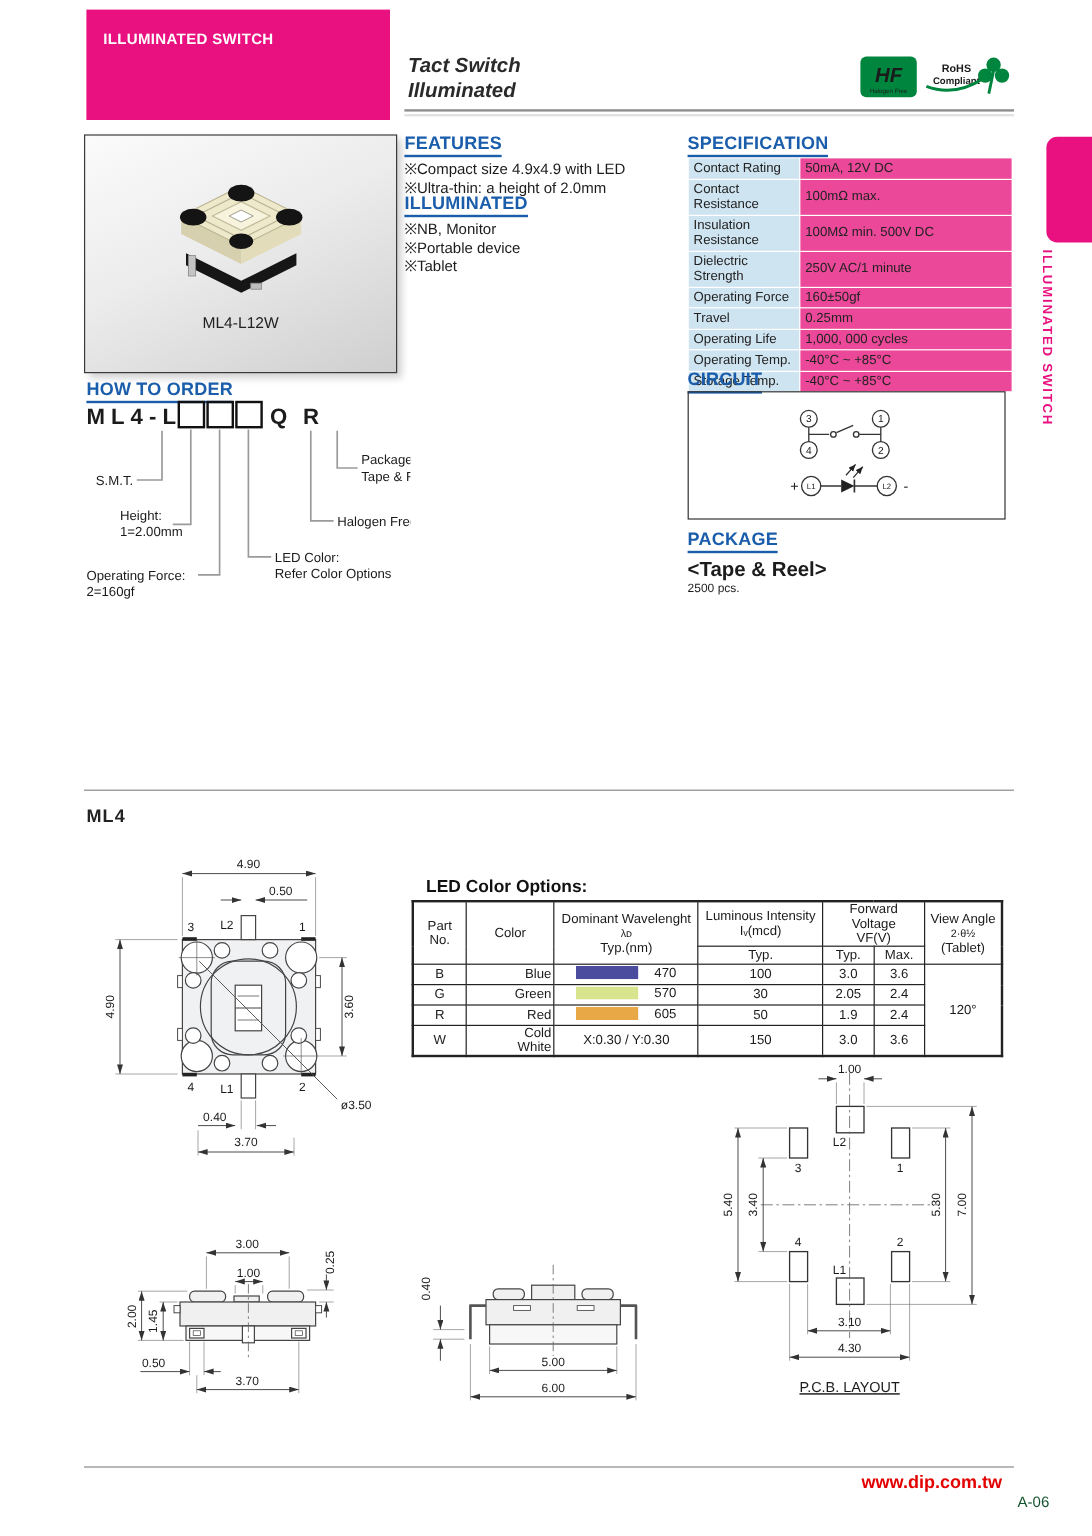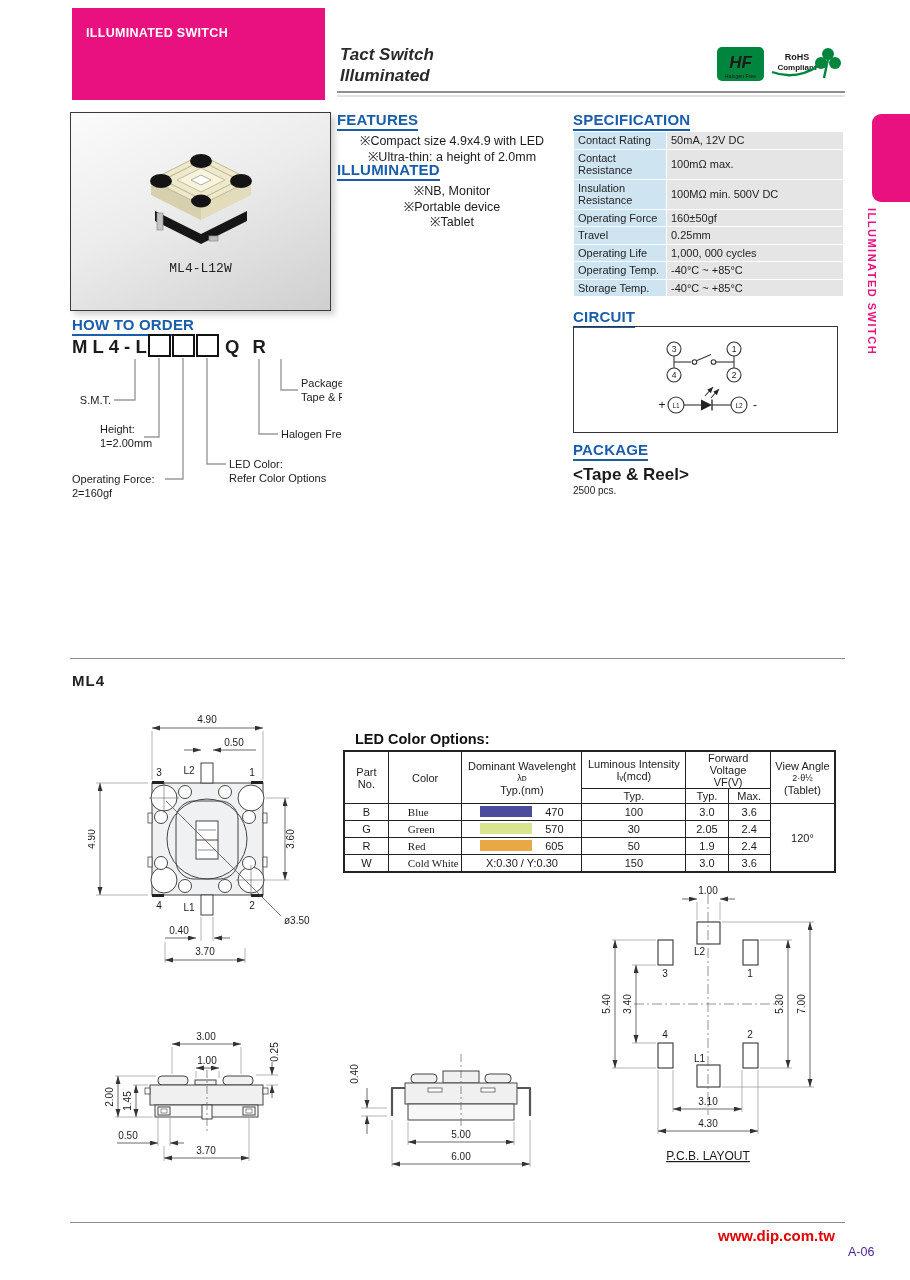--- a/index.html
+++ b/index.html
@@ -1,53 +1,53 @@
 <!DOCTYPE html>
 <html><head>
 <meta charset="utf-8">
 <style>
   html,body{margin:0;padding:0;background:#fff;}
   .page{position:relative;width:910px;height:1280px;background:#fff;overflow:hidden;
         font-family:"Liberation Sans",sans-serif;color:#1c1c1c;}
   .abs{position:absolute;}
   .sech{color:#1a5dab;font-weight:bold;font-size:15px;letter-spacing:.2px;
         border-bottom:2px solid #1a5dab;display:inline-block;padding-bottom:1px;line-height:16px;}
-  .items{font-size:12.5px;line-height:15.5px;margin-top:3px;text-align:center;}
+  .items{font-size:12.5px;line-height:15.5px;margin-top:3px;}
   .brand{background:#e8117f;color:#fff;padding:18px 0 0 14px;}
   .brand .cat{font-size:12.5px;font-weight:bold;letter-spacing:.3px;}
   .brand .ml4{font-family:"DejaVu Serif","Liberation Serif",serif;font-size:31px;font-weight:bold;}
   .brand .ser{font-size:13.5px;font-weight:bold;margin-left:6px;}
   .subtitle{font-size:17px;font-weight:bold;font-style:italic;line-height:21px;color:#2a2a2a;}
   .rule2{height:2px;border-top:2px solid #8f8f8f;border-bottom:2px solid #e2e2e2;background:#fff;}
   .photobox{border:1px solid #3a3a3a;background:linear-gradient(155deg,#fbfbfb 0%,#ececec 45%,#cfcfcf 100%);
             box-shadow:4px 4px 6px rgba(0,0,0,.18);}
-  .photocap{text-align:center;font-size:13px;color:#222;font-family:Liberation Mono, monospace;}
+  .photocap{text-align:center;font-size:13px;color:#222;}
   .sidetab{background:#e8117f;border-radius:9px 0 0 9px;}
   .sidetext{writing-mode:vertical-rl;color:#e8117f;font-weight:bold;font-size:11px;letter-spacing:1.5px;}
   table.spec{border-spacing:1px;font-size:11px;color:#222;}
   table.spec td{padding:2px 4px;vertical-align:middle;line-height:12.5px;}
   table.spec td.k{background:#cfe4f1;width:84px;}
-  table.spec td.v{background:#e5e5e5;width:168px;}
+  table.spec td.v{background:#ec4899;width:168px;}
   .circuitbox{border:1px solid #333;}
   .pkg1{font-size:17px;font-weight:bold;}
   .pkg2{font-size:10px;}
   .hr1{height:1px;background:#8a8a8a;}
   .ml4title{font-size:15px;font-weight:bold;letter-spacing:1px;color:#222;}
   .ledtitle{font-size:14.5px;font-weight:bold;color:#111;}
   table.led{border-collapse:collapse;table-layout:fixed;width:493px;font-size:11px;text-align:center;
             border:2px solid #222;color:#1b1b1b;}
   table.led th,table.led td{border:1px solid #222;font-weight:normal;padding:0 2px;line-height:12px;}
   table.led tr.h1 th{height:26px;}
   table.led tr.h2 th{height:14px;}
   table.led td{height:16px;}
   table.led .sm{font-size:9px;}
-  table.led .cl{text-align:left;padding-left:19px;font-family:Liberation Serif, serif;}
-  .swwrap{display:inline-flex;gap:13px;}
+  table.led .cl{text-align:right;padding-left:19px;}
+  .swwrap{display:inline-flex;align-items:center;gap:13px;}
   .footer-url{color:#e30000;font-weight:bold;font-size:15px;}
-  .footer-page{color:#4c1d95;font-size:12.5px;}
+  .footer-page{color:#14532d;font-size:12.5px;}
   svg text{font-family:"Liberation Sans",sans-serif;fill:#1b1b1b;}
   svg .dtx{font-size:10px;}
   svg .ext{stroke:#777;stroke-width:.55;}
   svg .dim{stroke:#444;stroke-width:.8;}
 </style>
 </head>
 <body>
 
 <div class="page">
 
@@ -128,20 +128,24 @@
             <td class="k">Contact Rating</td>
             <td class="v">50mA, 12V DC</td>
           </tr>
       <tr>
             <td class="k">Contact Resistance</td>
             <td class="v">100mΩ max.</td>
           </tr>
       <tr>
             <td class="k">Insulation Resistance</td>
             <td class="v">100MΩ min. 500V DC</td>
+          </tr>
+      <tr>
+            <td class="k">Dielectric Strength</td>
+            <td class="v">250V AC/1 minute</td>
           </tr>
       <tr>
             <td class="k">Operating Force</td>
             <td class="v">160±50gf</td>
           </tr>
       <tr>
             <td class="k">Travel</td>
             <td class="v">0.25mm</td>
           </tr>
       <tr>

